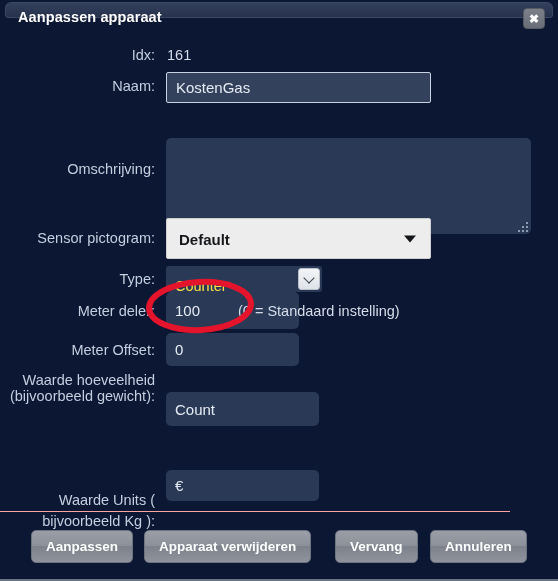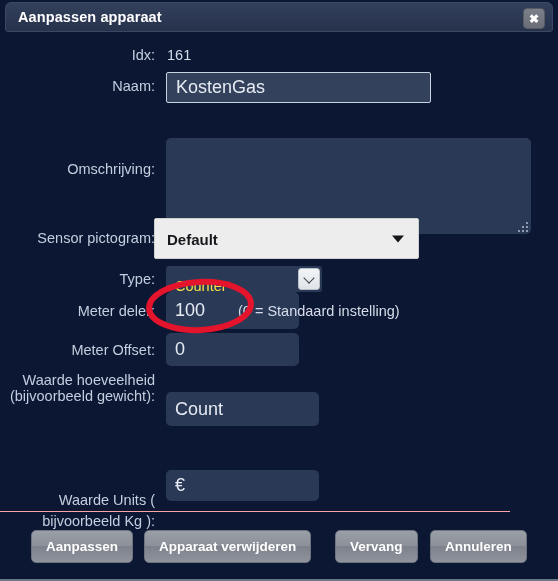--- a/index.html
+++ b/index.html
@@ -25,21 +25,21 @@
     border-bottom: 2px solid #6c7584;
     overflow: hidden;
   }
 
   
   .titlebar {
     position: absolute;
     left: 5px;
     top: 2px;
     width: 548px;
-    height: 30px;
+    height: 16px;
     background: linear-gradient(180deg, #33405c 0%, #2c3854 55%, #26314a 100%);
     border-radius: 6px 6px 3px 3px;
     border: 1px solid #3b4765;
     box-sizing: border-box;
   }
   .titlebar-text {
     position: absolute;
     left: 12px;
     top: 6px;
     font-size: 14.5px;
@@ -104,21 +104,21 @@
     line-height: 19px;
   }
 
   input.field, textarea.field {
     position: absolute;
     background: #2a3a56;
     border: none;
     border-radius: 5px;
     color: #e6ebf3;
     font-family: "Liberation Sans", sans-serif;
-    font-size: 18px;
+    font-size: 15px;
     padding: 0 9px;
     box-sizing: border-box;
     outline: none;
   }
   input.field.focused {
     background: #33415c;
     border: 1px solid #c9d2e0;
     border-radius: 2px;
   }
   textarea.field {
@@ -280,21 +280,21 @@
         <i style="left:4px; top:4px;"></i>
         <i style="left:8px; top:4px;"></i>
         <i style="left:0px; top:8px;"></i>
         <i style="left:4px; top:8px;"></i>
         <i style="left:8px; top:8px;"></i>
       </div>
     </div>
 
     <div class="row" style="top:184px;">
       <div class="label" style="top:11px;">Sensor pictogram:</div>
-      <div class="select-light" style="left:154px; top:0px; width:265px; height:41px;">
+      <div class="select-light" style="left:166px; top:0px; width:265px; height:41px;">
         <span class="sel-text">Default</span>
         <span class="caret"></span>
       </div>
     </div>
 
     <div class="row" style="top:232px;">
       <div class="label" style="top:4px;">Type:</div>
       <div class="select-dark" style="left:166px; top:0px; width:156px; height:26px;">
         <span class="sel-text">Counter</span>
         <span class="spin"></span>

